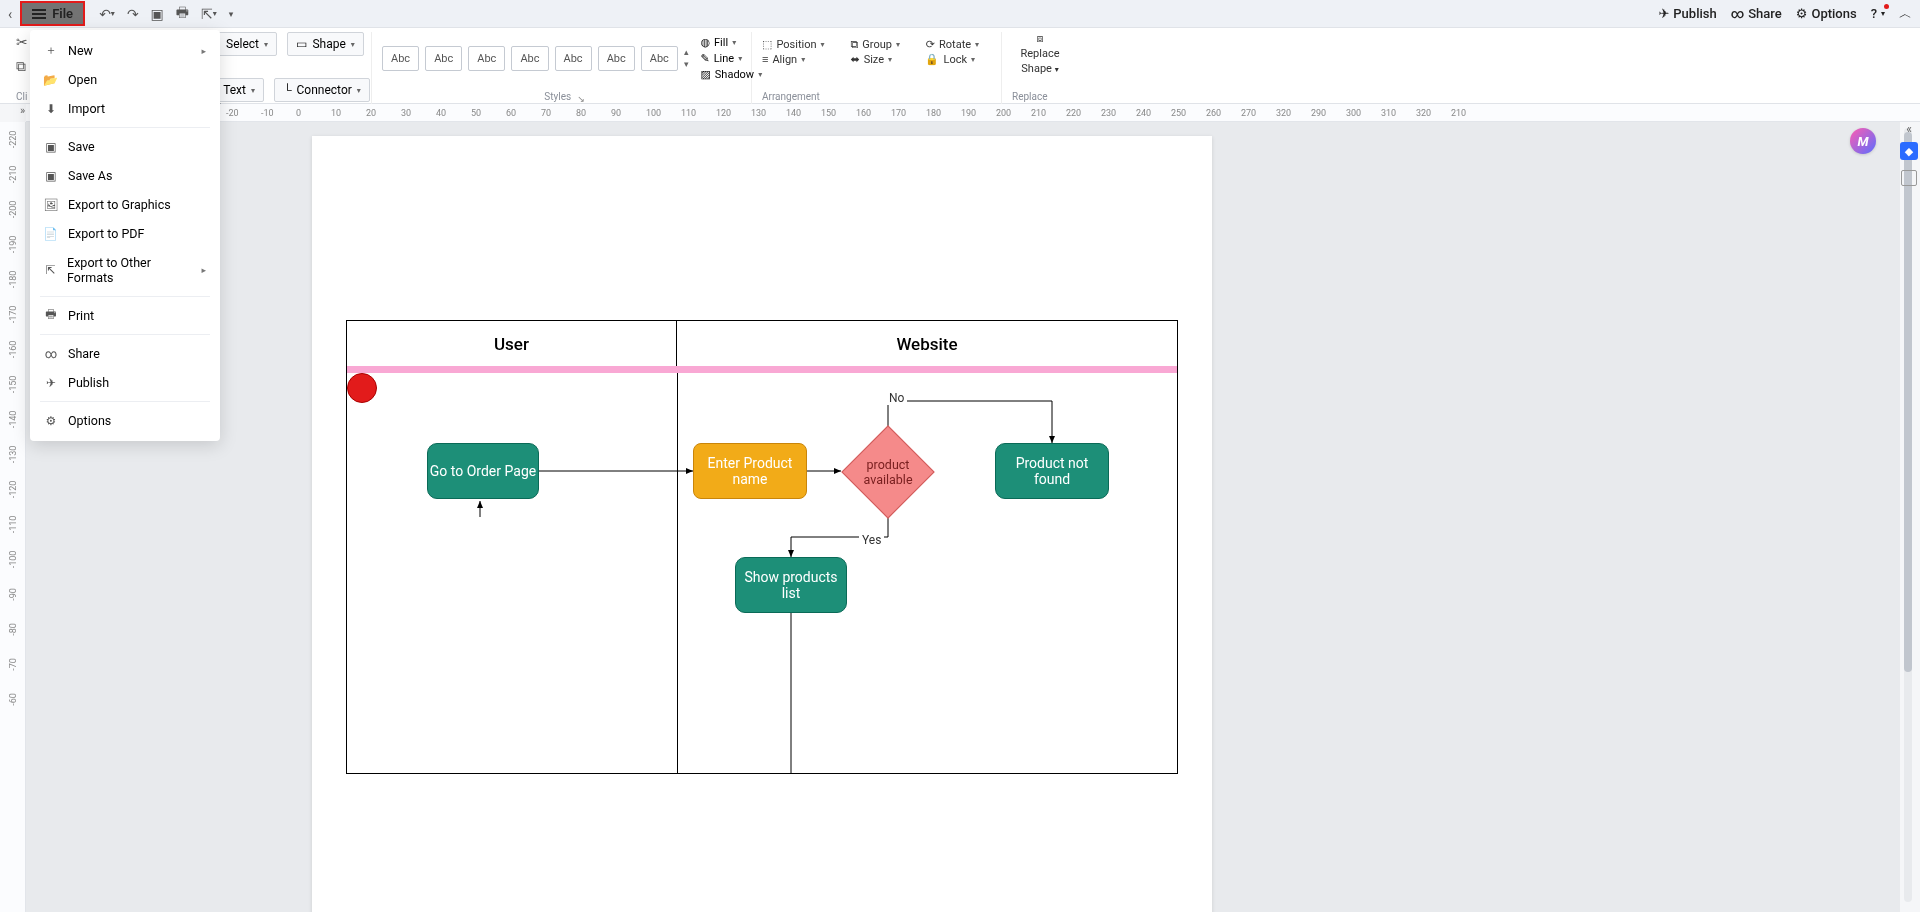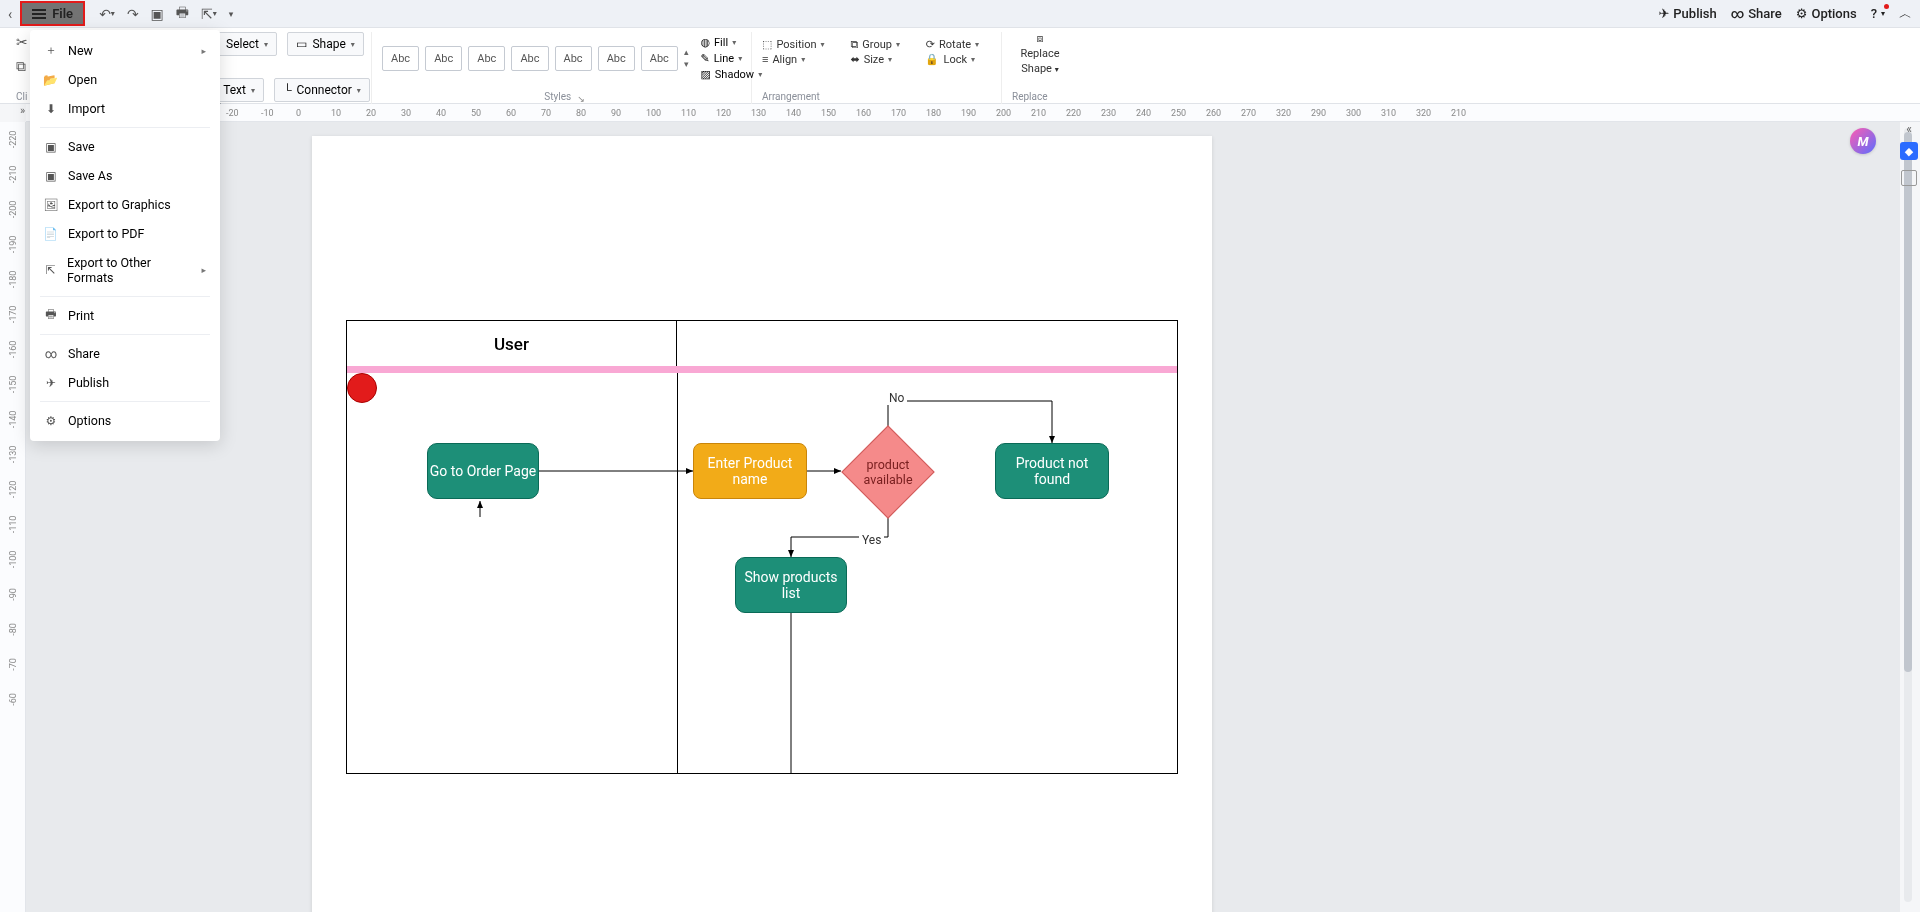--- a/index.html
+++ b/index.html
@@ -387,20 +387,21 @@
     </div>
 </div>
 <div class="highlight-box"></div>
 
 <div class="canvas-wrap">
   <div class="canvas-logo">M</div>
   <div class="page">
     <div class="swimlane-frame">
       <div class="swimlane-header">
         <div class="sw-col user">User</div>
+        <div class="sw-col web">Website</div>
       </div>
       <div class="swimlane-body">
         <div class="sw-divider"></div>
         <svg class="wires">
           <defs>
               <marker id="ah" markerWidth="8" markerHeight="8" refX="7" refY="3" orient="auto">
                 <path d="M0,0 L7,3 L0,6 Z" fill="#000"></path>
               </marker>
             </defs>
           <line x1="192" y1="98" x2="346" y2="98" stroke="#000" stroke-width="1" marker-end="url(#ah)"></line>

